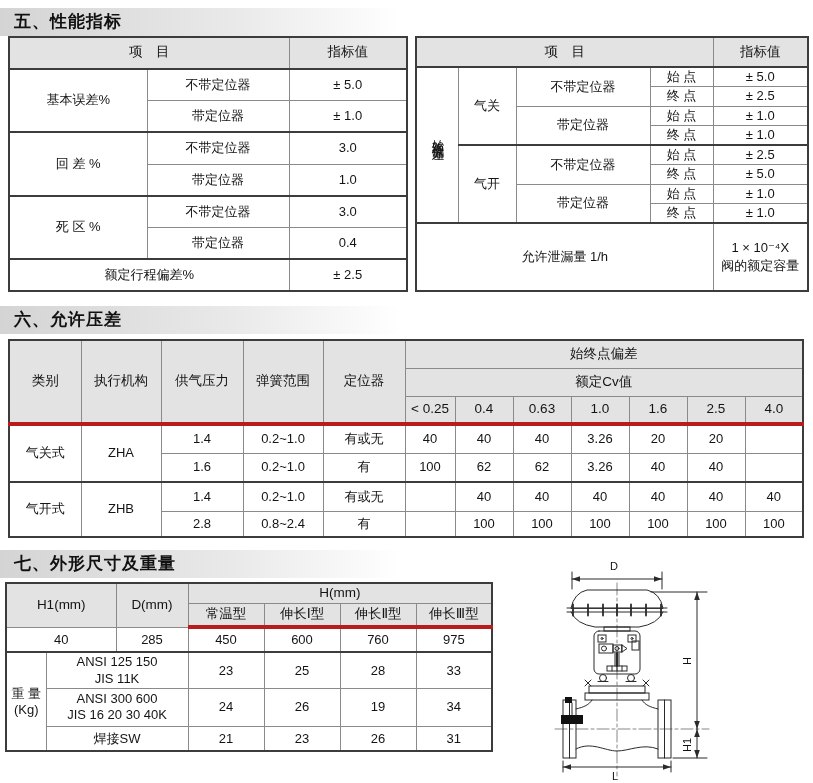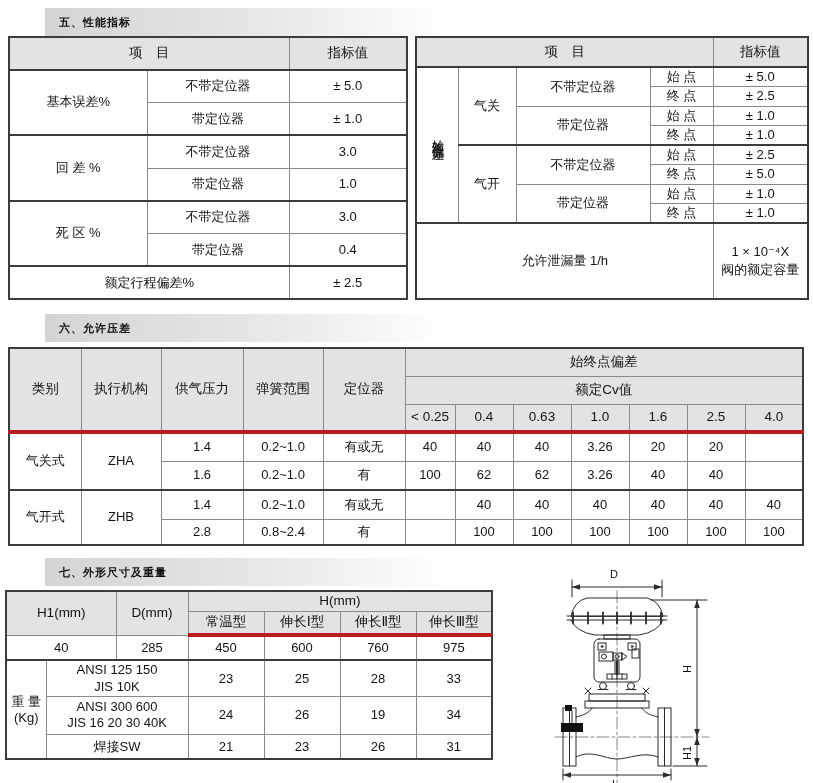--- a/index.html
+++ b/index.html
@@ -2,24 +2,23 @@
 <html><head>
 <meta charset="utf-8">
 <style>
   html,body{margin:0;padding:0;}
   body{
     width:813px;height:783px;background:#ffffff;overflow:hidden;
     font-family:"Liberation Sans","DejaVu Sans",sans-serif;color:#141414;
     -webkit-font-smoothing:antialiased;
   }
   .sec-title{
-    font-size:11px;font-weight:bold;letter-spacing:1px;color:#111;
+    font-size:17px;font-weight:bold;letter-spacing:1px;color:#111;
     padding:4px 0 4px 14px;width:500px;line-height:20px;
     background:linear-gradient(90deg,#d4d4d4 0%,#e9e9e9 45%,#ffffff 78%);
-    margin-left:45px;
   }
   .mt8{margin-top:8px;} .mt12{margin-top:12px;} .mt14{margin-top:14px;}
   .row5{display:flex;margin-left:8px;}
   .t{border-collapse:collapse;table-layout:fixed;border:2px solid #3c3c3c;background:#fff;}
   .t td{border:1px solid #8a8a8a;text-align:center;vertical-align:middle;
         font-size:13px;color:#141414;padding:1px 2px;overflow:hidden;line-height:1.25;}
   .t td.hd{background:#e3e3e3;font-size:13.5px;}
   .t tr.hdr>td{border-bottom:2px solid #3c3c3c;}
   .t td.bb2{border-bottom:4px solid #b91c1c;}
   .t tr.bt2>td{border-top:2px solid #3c3c3c;}
@@ -130,21 +129,21 @@
     </tr>
     <tr style="height:18px">
       <td rowspan="2">带定位器</td>
       <td>始 点</td>
       <td>± 1.0</td>
     </tr>
     <tr style="height:18px">
       <td>终 点</td>
       <td>± 1.0</td>
     </tr>
-    <tr class="bt2" style="height:76px">
+    <tr class="bt2" style="height:68px">
       <td colspan="4">允许泄漏量 1/h</td>
       <td class="leak">
         <div>1 × 10⁻⁴X</div>
         <div>阀的额定容量</div>
       </td>
     </tr>
   </tbody>
     </table>
 </div>
 
@@ -274,21 +273,21 @@
       <td>760</td>
       <td>975</td>
     </tr>
     <tr class="bt2" style="height:36px">
       <td rowspan="3">
         <div>重 量</div>
         <div>(Kg)</div>
       </td>
       <td colspan="2" class="small2">
         <div>ANSI 125 150</div>
-        <div>JIS 10K</div>
+        <div>JIS 11K</div>
       </td>
       <td>23</td>
       <td>25</td>
       <td>28</td>
       <td>33</td>
     </tr>
     <tr style="height:38px">
       <td colspan="2" class="small2">
         <div>ANSI 300 600</div>
         <div>JIS 16 20 30 40K</div>

